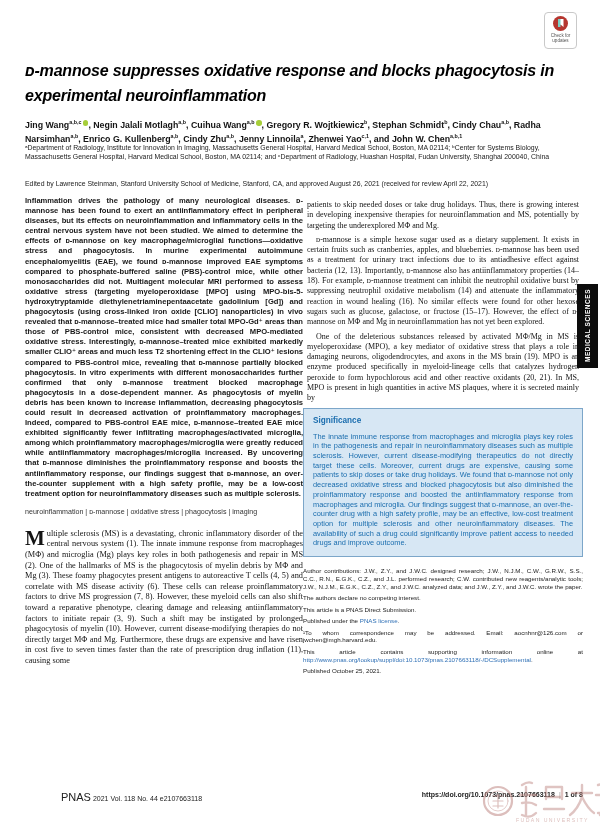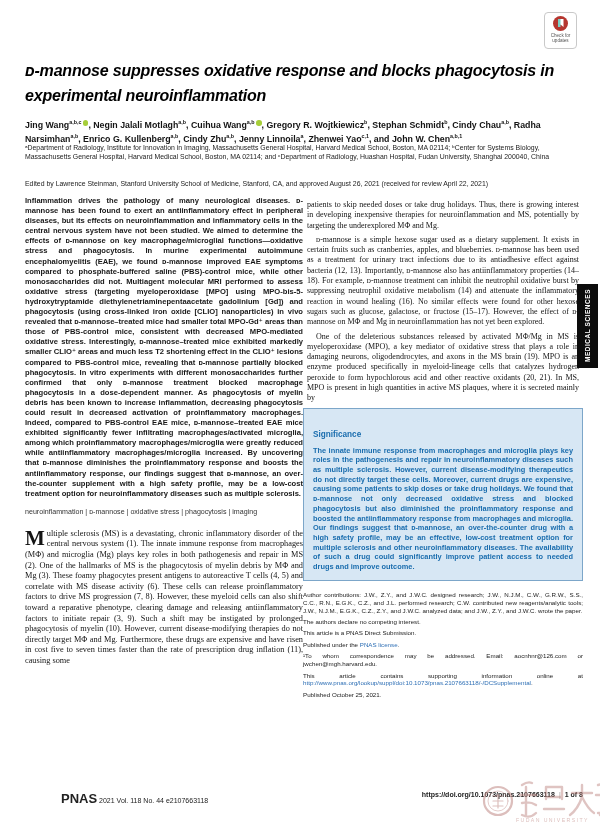--- a/index.html
+++ b/index.html
@@ -27,30 +27,30 @@
   .cols{position:absolute;left:25px;top:196px;width:558px;display:flex;height:586px;overflow:hidden;}
   .col-left{width:278px;flex:0 0 278px;}
   .col-right{flex:1;min-width:0;}
   .abstract{font-size:7.6px;line-height:10.1px;font-weight:bold;text-align:justify;color:#181818;}
   .keywords{margin-top:9px;font-size:7.1px;color:#333;}
   .intro{margin-top:13px;font-family:"Liberation Serif","DejaVu Serif",serif;font-size:8.3px;line-height:10.6px;text-align:justify;color:#141414;}
   .dropcap{float:left;font-size:21px;line-height:17px;font-weight:bold;margin:1px 2px 0 0;}
   .serif-p{font-family:"Liberation Serif","DejaVu Serif",serif;font-size:8px;line-height:10.3px;text-align:justify;color:#141414;margin:4px;}
   .serif-p.indent{text-indent:9px;}
   
-  .sig-box{margin-top:0;background:#d7e7f4;border:1px solid #7ca6c9;padding:21px 9px 8px 9px;box-sizing:border-box;}
+  .sig-box{margin-top:0;background:#d7e7f4;border:1px solid #7ca6c9;padding:7px 9px 8px 9px;box-sizing:border-box;}
   .sig-title{font-size:8.2px;font-weight:bold;color:#1a6dae;margin-bottom:7px;}
-  .sig-body{font-size:7.4px;line-height:9.7px;font-weight:bold;color:#1a6dae;text-align:justify;}
+  .sig-body{font-size:7.4px;line-height:9.7px;font-weight:normal;color:#1a6dae;text-align:justify;}
   
   .backmatter{margin-top:10px;}
   .backmatter p{margin:0 0 3.5px 0;font-size:6.2px;line-height:7.9px;color:#222;text-align:justify;}
   .blink{color:#2e6fb5;}
   
   .footer-left{position:absolute;left:25px;top:791px;font-size:7px;color:#222;}
-  .footer-left .jname{font-weight:bold;font-size:13px;padding-left:36px;}
+  .footer-left .jname{font-weight:normal;font-size:11px;padding-left:36px;}
   .footer-right{position:absolute;right:17px;top:791px;font-size:7px;color:#222;font-weight:bold;}
   .footer-right .sep{font-weight:normal;color:#999;margin:0 4px;}
   
   .tab{position:absolute;right:2px;top:284px;width:21px;height:84px;background:#0c0c0c;display:flex;align-items:center;justify-content:center;}
   .tab span{writing-mode:vertical-rl;transform:rotate(180deg);color:#fff;font-size:6.4px;font-weight:bold;letter-spacing:0.6px;white-space:nowrap;}
   
   .watermark{position:absolute;right:-12px;bottom:-6px;width:130px;height:58px;opacity:0.55;pointer-events:none;}
   .wm-en{position:absolute;left:34px;top:44px;font-size:5.2px;letter-spacing:1.4px;color:#c08a86;white-space:nowrap;}
 </style>
 </head>

